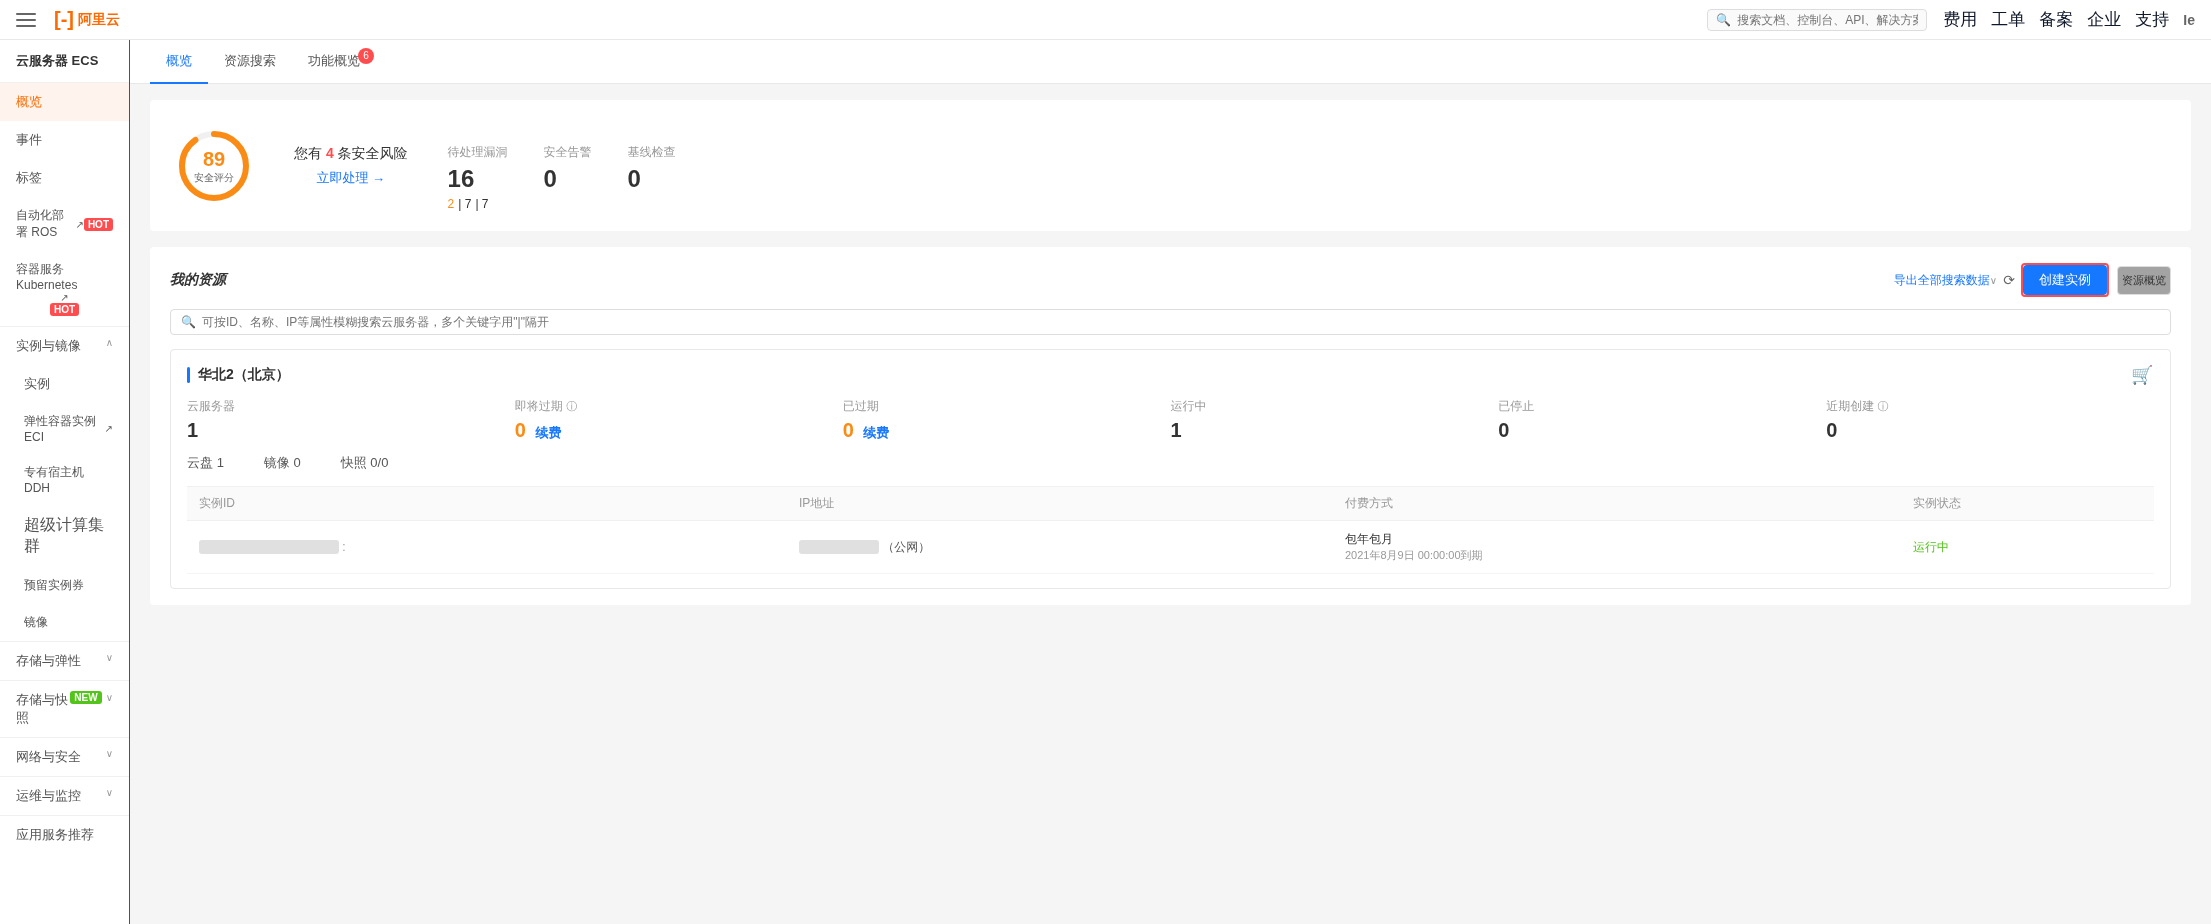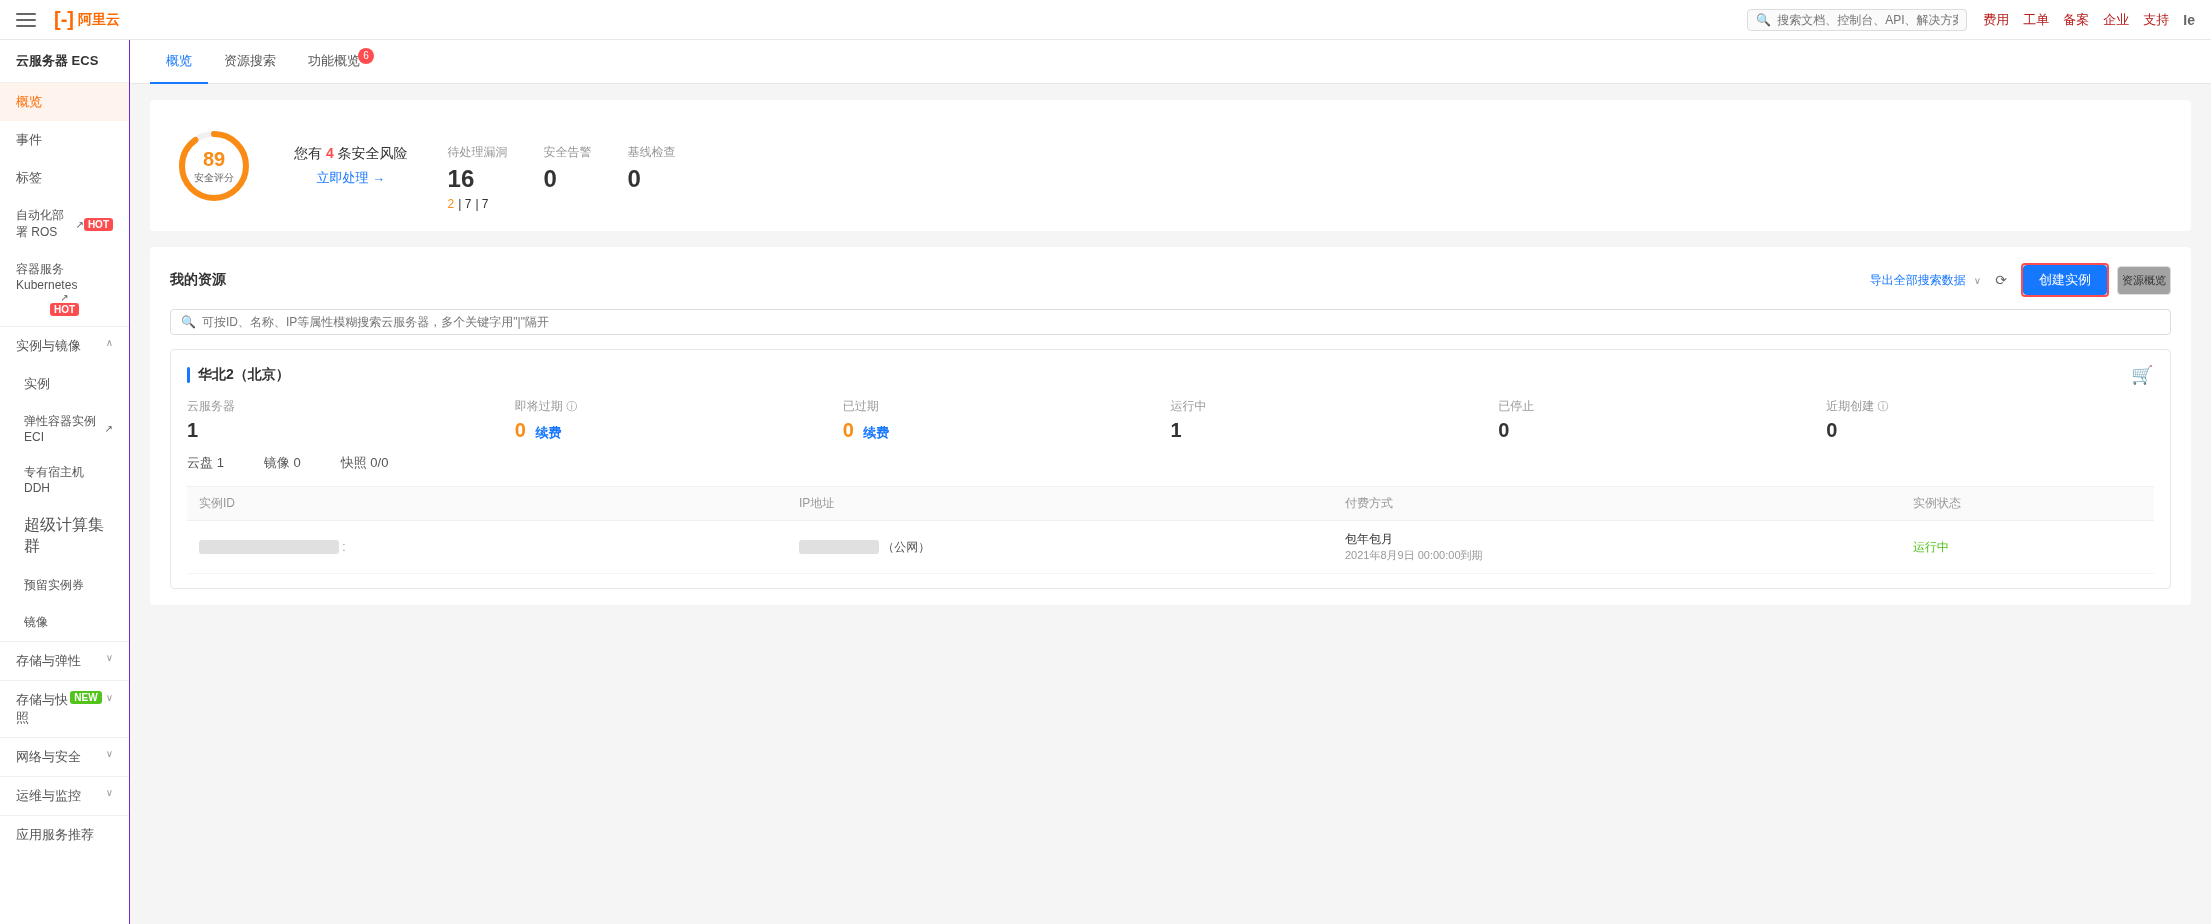--- a/index.html
+++ b/index.html
@@ -77,22 +77,22 @@
       font-size: 12px;
       color: #999;
       width: 100%;
     }
     .nav-links {
       display: flex;
       align-items: center;
       gap: 14px;
     }
     .nav-link {
-      font-size: 13px;
-      color: #b91c1c;
+      font-size: 17px;
+      color: #0f172a;
       cursor: pointer;
       white-space: nowrap;
     }
 
     
     .layout {
       display: flex;
       margin-top: 40px;
       min-height: calc(100vh - 40px);
     }
@@ -287,25 +287,25 @@
     .resources-header {
       display: flex;
       align-items: center;
       justify-content: space-between;
       margin-bottom: 12px;
     }
     .resources-title {
       font-size: 14px;
       font-weight: 600;
       color: #333;
+      font-style: italic;
     }
     .resources-actions {
       display: flex;
       align-items: center;
-      gap: 8px;
     }
     .export-link {
       color: #1677ff;
       font-size: 12px;
       cursor: pointer;
     }
     .refresh-btn {
       width: 24px;
       height: 24px;
       display: flex;

